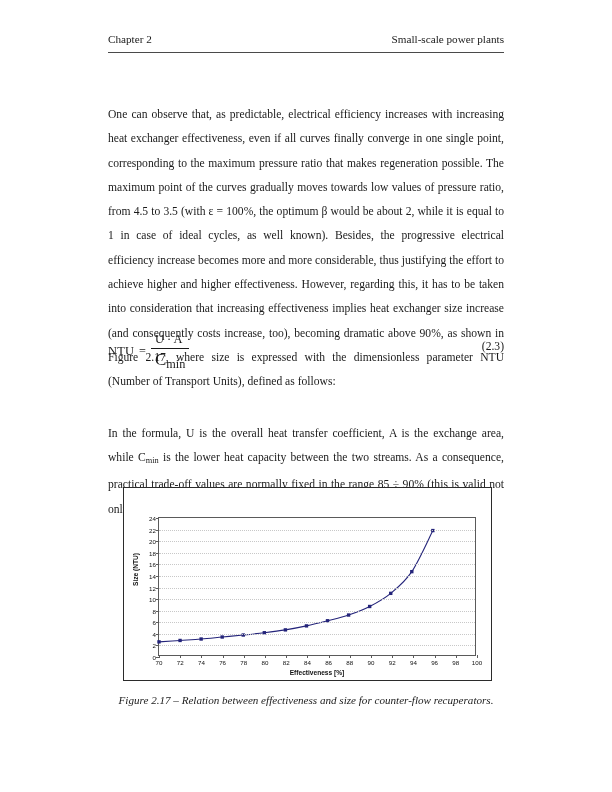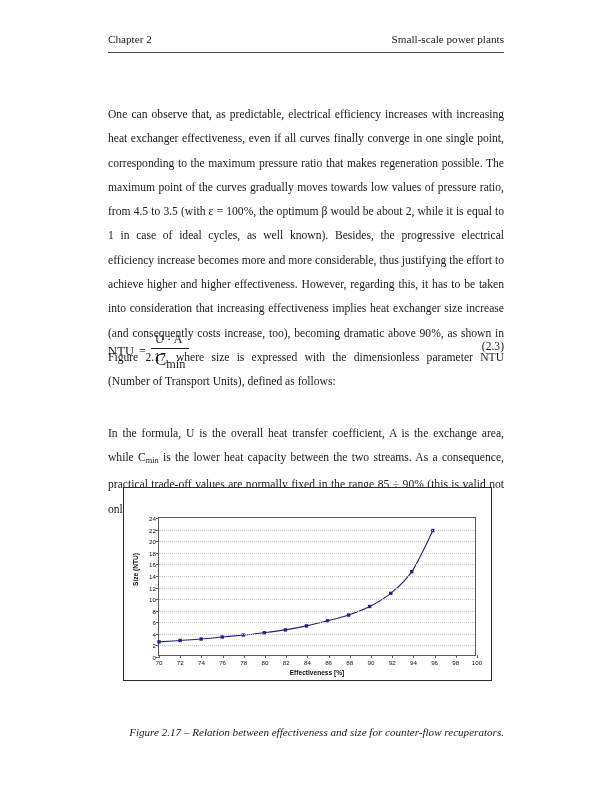--- a/index.html
+++ b/index.html
@@ -215,24 +215,23 @@
     width: 100%;
     height: 100%;
     overflow: visible;
   }
   
   .caption {
     position: absolute;
     left: 108px;
     top: 694px;
     width: 396px;
-    text-align: right;
+    text-align: center;
     font-size: 11.1px;
     font-style: italic;
-    margin-top: 32px;
   }
   
   .page-number {
     position: absolute;
     left: 108px;
     top: 740px;
     width: 396px;
     text-align: right;
     font-size: 11.2px;
   }

